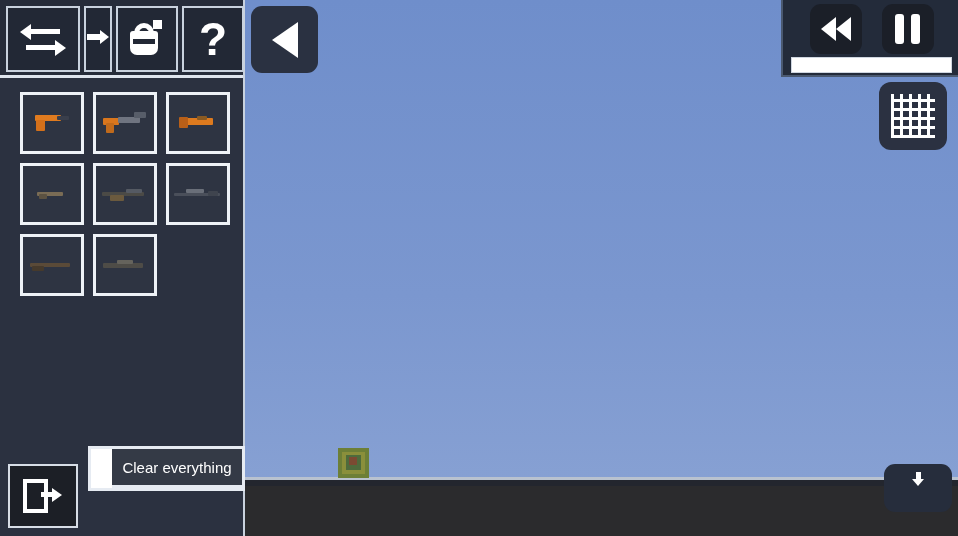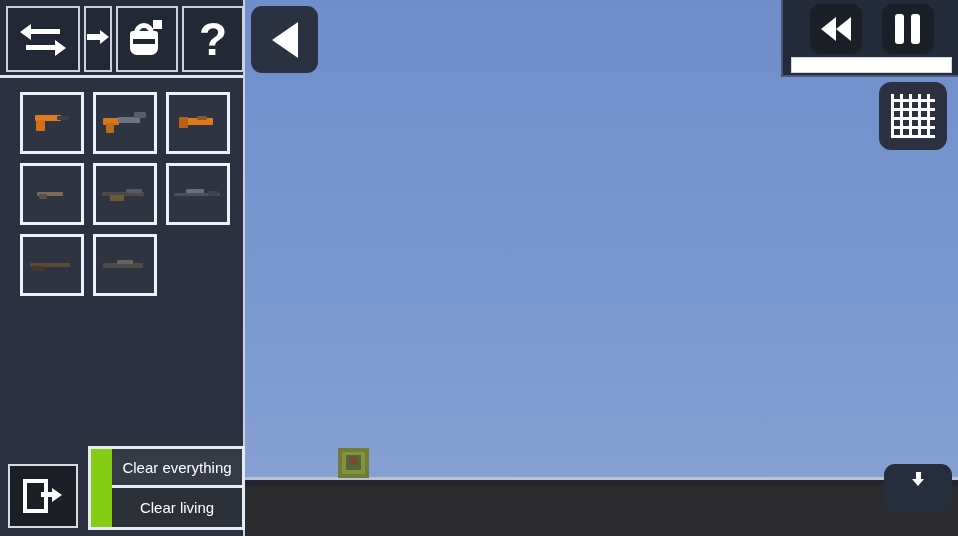--- a/index.html
+++ b/index.html
@@ -368,21 +368,21 @@
     width:0; height:0;
     border-top:7px solid transparent;
     border-bottom:7px solid transparent;
     border-left:10px solid #fff;
   }
 
   #clear-stack {
     position:absolute; left:88px; top:446px;
     width:157px;
     border:3px solid #e6ebf2;
-    background:#84cc16;
+    background:#ffffff;
     padding-left:21px;
   }
   .clear-btn {
     height:39px;
     background:#2f3540;
     color:#ffffff;
     font-size:15px;
     display:flex; align-items:center; justify-content:center;
     cursor:pointer;
   }
@@ -549,17 +549,16 @@
     <div id="exit-button">
       <div class="exit-ico">
         <div class="box"></div>
         <div class="arm"></div>
         <div class="head"></div>
       </div>
     </div>
 
     <div id="clear-stack">
       <div id="clear-everything" class="clear-btn">Clear everything</div>
-      <div id="clear-living" class="clear-btn">Clear living</div>
     </div>
 
   </div>
 </div>
 
 </body></html>

